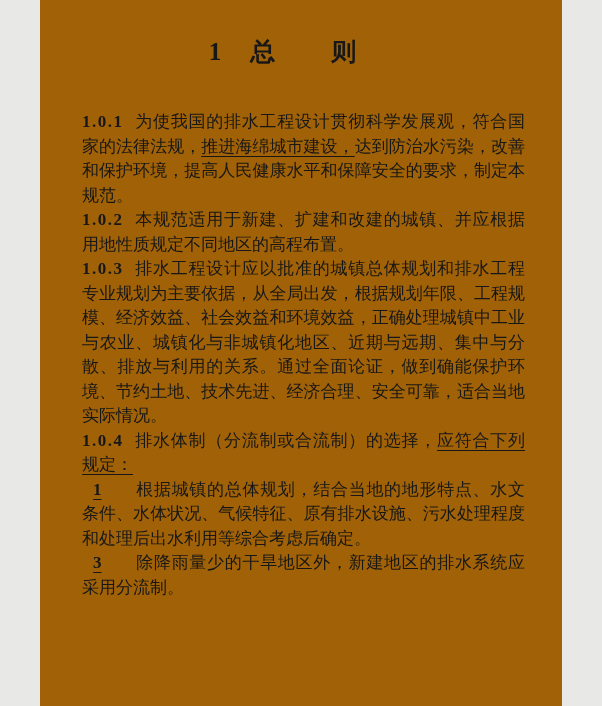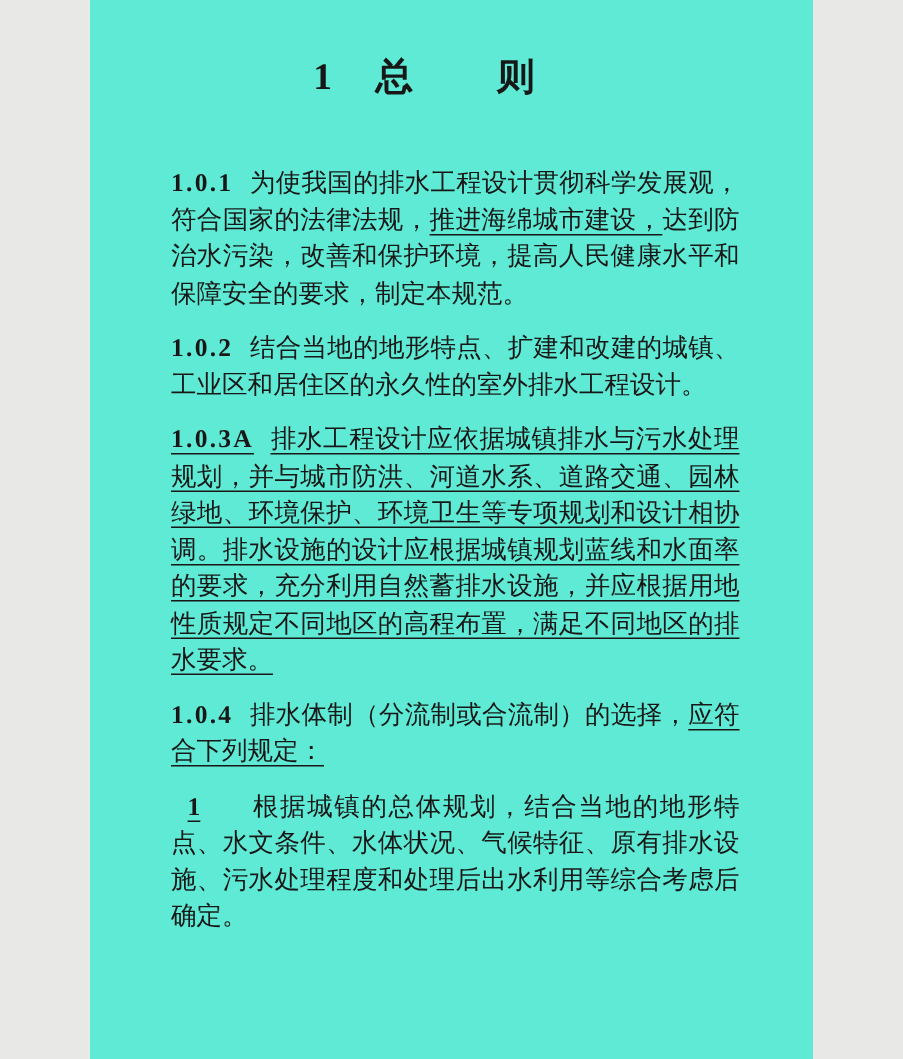--- a/index.html
+++ b/index.html
@@ -2,41 +2,41 @@
 <html><head>
 <meta charset="utf-8">
 <style>
   html, body {
     margin: 0;
     padding: 0;
     background: #e8e8e6;
   }
   .page {
     position: relative;
-    width: 482px;
+    width: 522px;
     height: 706px;
     margin: 0 auto;
-    background: #5eead4;
+    background: #a16207;
     color: #171717;
     overflow: hidden;
     font-family: "Liberation Serif", "DejaVu Serif", serif;
     box-sizing: border-box;
     padding: 38px 37px 0 42px;
   }
   .chapter-title {
     font-size: 25px;
     font-weight: bold;
     line-height: 28px;
     text-align: center;
     margin: 0 40px 44px 0;
     white-space: pre;
     letter-spacing: 2px;
   }
   .doc p {
-    margin: 12px;
+    margin: 0;
     font-size: 17px;
     line-height: 24.5px;
     text-align: justify;
     word-break: break-all;
     font-weight: 500;
   }
   .num {
     font-weight: bold;
     letter-spacing: 1.5px;
     margin-right: 11px;
@@ -58,26 +58,27 @@
 <body>
 
 <div class="page">
 
   <h1 class="chapter-title">1　总　　则</h1>
 
   <div class="doc">
 
     <p><span class="num">1.0.1</span><span>为使我国的排水工程设计贯彻科学发展观，符合国家的法律法规，</span><span class="u">推进海绵城市建设，</span><span>达到防治水污染，改善和保护环境，提高人民健康水平和保障安全的要求，制定本规范。</span></p>
 
-    <p><span class="num">1.0.2</span><span>结合当地的地形特点、扩建和改建的城镇、工业区和居住区的永久性的室外排水工程设计。</span></p>
+    <p><span class="num">1.0.2</span><span>本规范适用于新建、扩建和改建的城镇、并应根据用地性质规定不同地区的高程布置。</span></p>
 
+    <p><span class="num">1.0.3</span><span>排水工程设计应以批准的城镇总体规划和排水工程专业规划为主要依据，从全局出发，根据规划年限、工程规模、经济效益、社会效益和环境效益，正确处理城镇中工业与农业、城镇化与非城镇化地区、近期与远期、集中与分散、排放与利用的关系。通过全面论证，做到确能保护环境、节约土地、技术先进、经济合理、安全可靠，适合当地实际情况。</span></p>
 
-    <p><span class="num u">1.0.3A</span><span class="u">排水工程设计应依据城镇排水与污水处理规划，并与城市防洪、河道水系、道路交通、园林绿地、环境保护、环境卫生等专项规划和设计相协调。排水设施的设计应根据城镇规划蓝线和水面率的要求，充分利用自然蓄排水设施，并应根据用地性质规定不同地区的高程布置，满足不同地区的排水要求。</span></p>
 
     <p><span class="num">1.0.4</span><span>排水体制（分流制或合流制）的选择，</span><span class="u">应符合下列规定：</span></p>
 
     <p class="sub"><span class="num u">1</span><span>根据城镇的总体规划，结合当地的地形特点、水文条件、水体状况、气候特征、原有排水设施、污水处理程度和处理后出水利用等综合考虑后确定。</span></p>
 
 
+    <p class="sub"><span class="num u">3</span><span>除降雨量少的干旱地区外，新建地区的排水系统应采用分流制。</span></p>
 
 
   </div>
 </div>
 
 </body></html>

